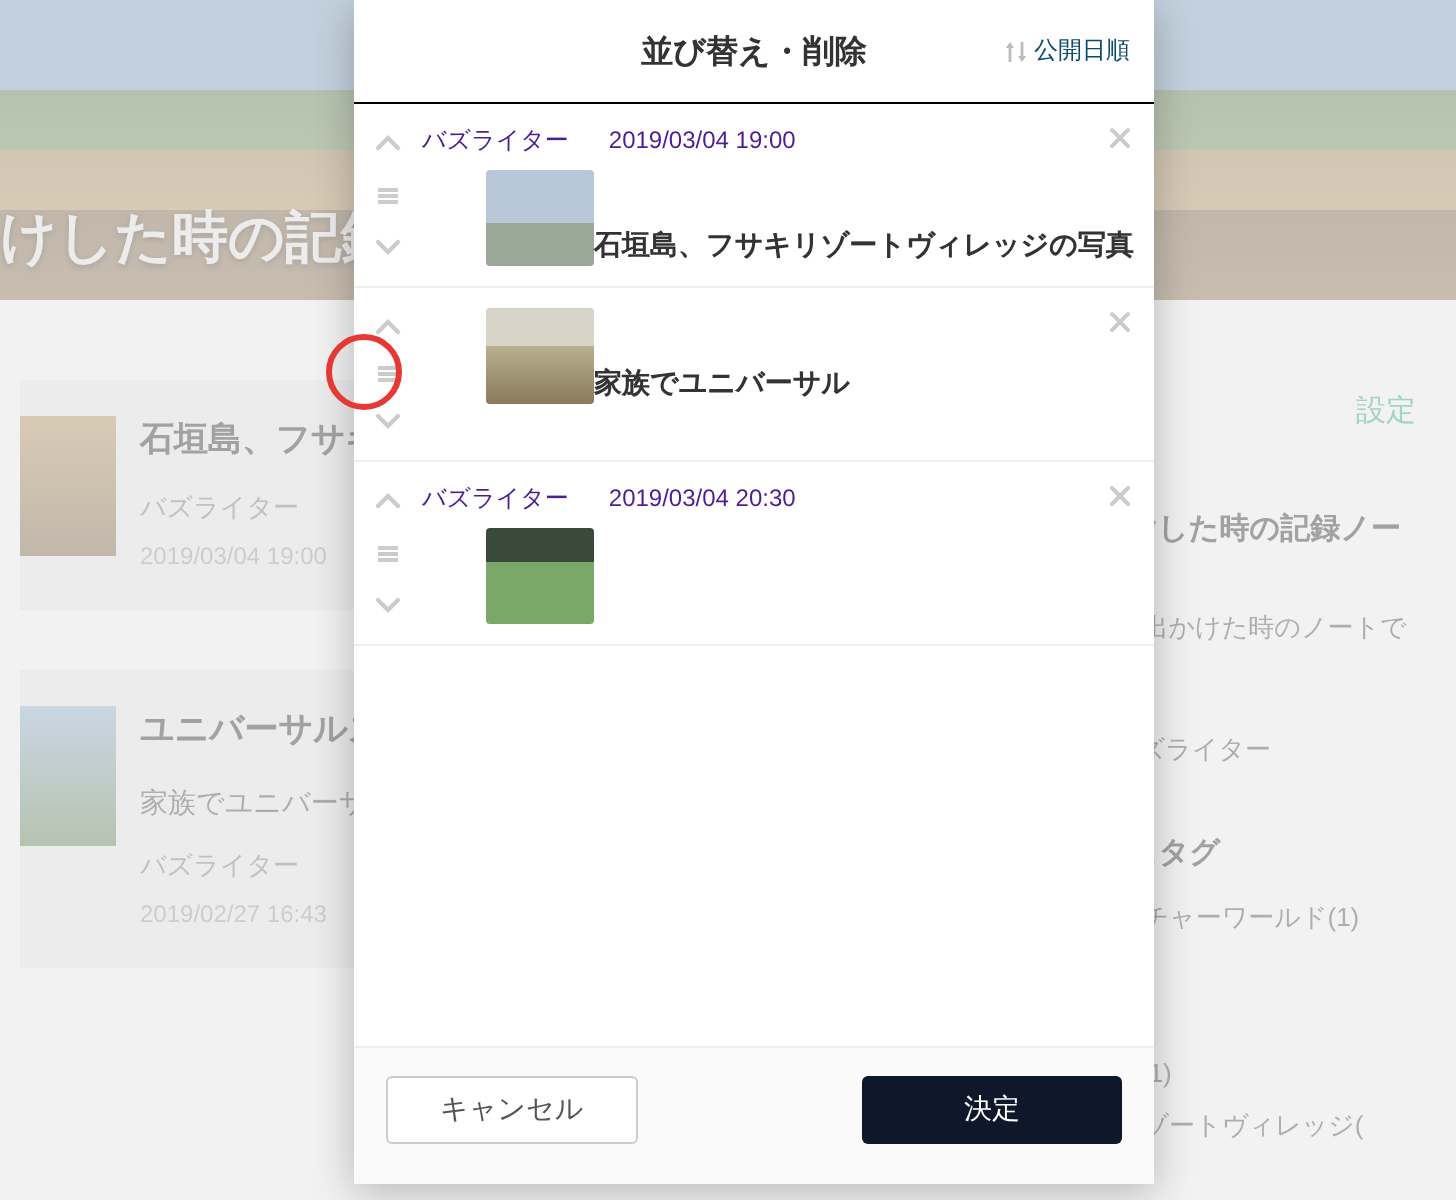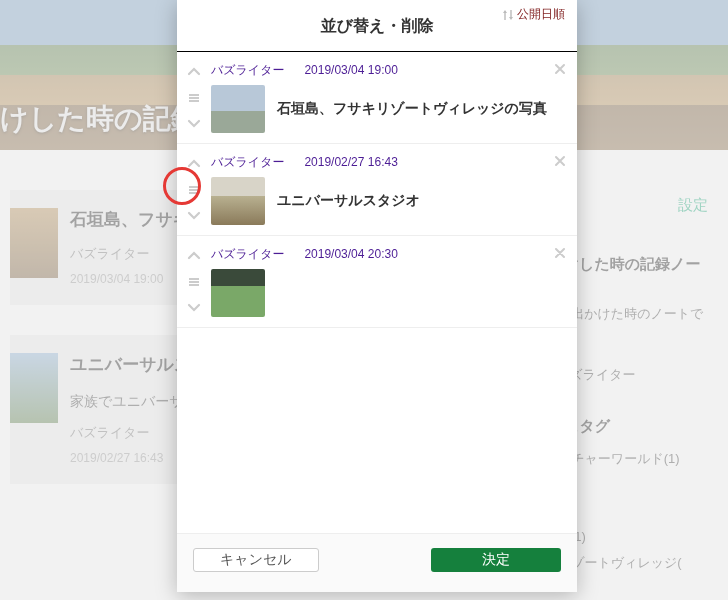--- a/index.html
+++ b/index.html
@@ -44,63 +44,63 @@
     position: absolute; left: 177px; top: 0; width: 400px; height: 592px;
     background: #fff; box-shadow: 0 4px 20px rgba(0,0,0,.25);
     display: flex; flex-direction: column;
   }
   .modal-header {
     padding: 16px 14px 14px; text-align: center; position: relative;
     border-bottom: 1px solid #000000;
   }
   .modal-title { font-size: 16px; font-weight: bold; color: #333; }
   .sort-label {
-    position: absolute; right: 12px; top: 6px;
-    font-size: 12px; color: #7f1d1d; display: flex; align-items: center; gap: 3px;
+    position: absolute; right: 12px; top: 17px;
+    font-size: 12px; color: #0c4a6e; display: flex; align-items: center; gap: 3px;
   }
   .sort-label svg { flex-shrink:0; }
 
   .modal-body { flex: 1; overflow: auto; }
   .item {
     display: flex; border-bottom: 1px solid #eee;
     padding: 0;
   }
   .handles {
     width: 34px; display: flex; flex-direction: column; align-items: center;
     justify-content: space-between; padding: 10px 0; gap:6px;
   }
   .chev, .grip {
     color: #ccc; cursor: pointer; display:flex; align-items:center; justify-content:center;
     width: 20px; height: 18px;
   }
   .chev svg, .grip svg { display:block; }
   .item-main { flex: 1; padding: 10px 8px 10px 0; position: relative; }
   .item-meta { font-size: 12px; color: #4c1d95; margin-bottom: 6px; }
   .item-meta .sep { margin: 0 4px; }
-  .item-content { display: flex; gap: 12px; align-items:center;}
+  .item-content { display: flex; gap: 0; align-items:flex-end;margin-left:32px;}
   .thumb { width: 54px; height: 48px; background: #ccc; flex-shrink:0; border-radius:2px;}
   .thumb.t0{background:linear-gradient(to bottom,#b8c8d8 55%,#9aa898 55%);}
   .thumb.t1{background:linear-gradient(to bottom,#d8d4c8 40%,#b8b090 40%,#8a7a5a);}
   .thumb.t2{background:linear-gradient(to bottom,#3a4a3a 35%,#7aa868 35%);}
   .item-title { font-size: 14px; font-weight: bold; color: #333; line-height:1.4;}
   .close-x {
     position: absolute; right: 8px; top: 8px; width: 18px; height: 18px;
     color: #ccc; cursor: pointer; display:flex; align-items:center; justify-content:center;
   }
 
   .modal-footer {
     padding: 14px 16px 20px; display: flex; justify-content: space-between;
     background: #fafafa; border-top: 1px solid #eee;
   }
   .btn {
-    height: 24px; padding: 0 26px; border-radius: 3px; font-size: 14px;
+    height: 34px; padding: 0 26px; border-radius: 3px; font-size: 14px;
     cursor: pointer; border: none; display:flex; align-items:center; justify-content:center;
   }
   .btn-cancel { background: #fff; border: 1px solid #ccc; color: #555; }
-  .btn-ok { background: #15803d; color: #fff; min-width: 130px; }
+  .btn-ok { background: #0f172a; color: #fff; min-width: 130px; }
 
   .red-circle {
     position: absolute; width: 38px; height: 38px;
     border: 3px solid #e53935; border-radius: 50%;
     left: 163px; top: 167px; pointer-events: none;
   }
 </style>
 </head>
 <body>
 
@@ -219,26 +219,23 @@
               <path d="M2 2l5 5 5-5" stroke="#ccc" stroke-width="2.2" fill="none" stroke-linecap="round"></path>
             </svg>
           </span>
       </div>
       <div class="item-main">
         <span class="close-x">
             <svg width="12" height="12" viewBox="0 0 12 12">
               <path d="M2 2l8 8M10 2l-8 8" stroke="#ccc" stroke-width="2" stroke-linecap="round"></path>
             </svg>
           </span>
-        <div class="item-meta">
-          <span>バズライター</span><span class="sep">　</span><span>2019/02/27 16:43</span>
-        </div>
         <div class="item-content">
           <div class="thumb t1"></div>
-          <div class="item-title">ユニバーサルスタジオ</div>
+          <div class="item-title">家族でユニバーサル</div>
         </div>
       </div>
     </div>
 
     <div class="item">
       <div class="handles">
         <span class="chev">
             <svg width="14" height="10" viewBox="0 0 14 10">
               <path d="M2 8l5-5 5 5" stroke="#ccc" stroke-width="2.2" fill="none" stroke-linecap="round"></path>
             </svg>

